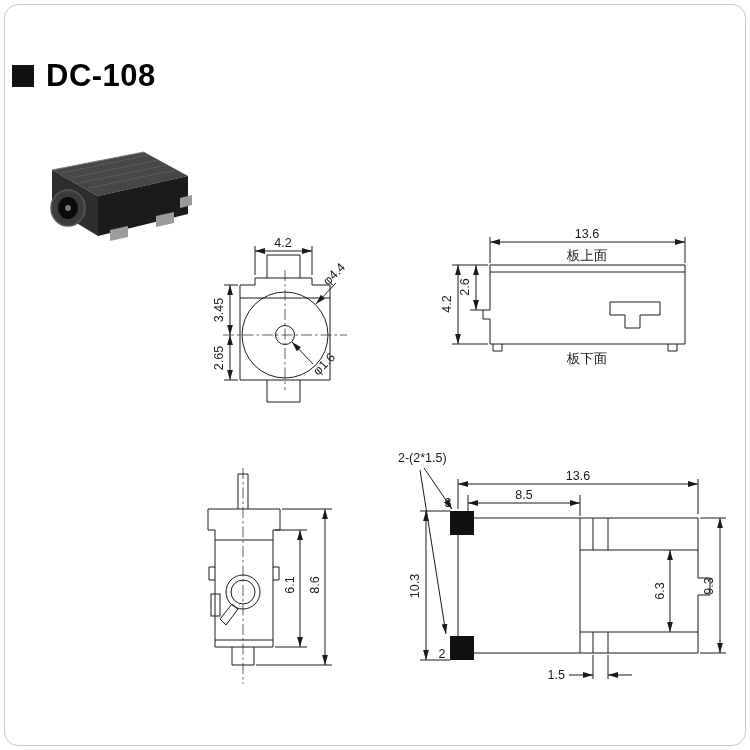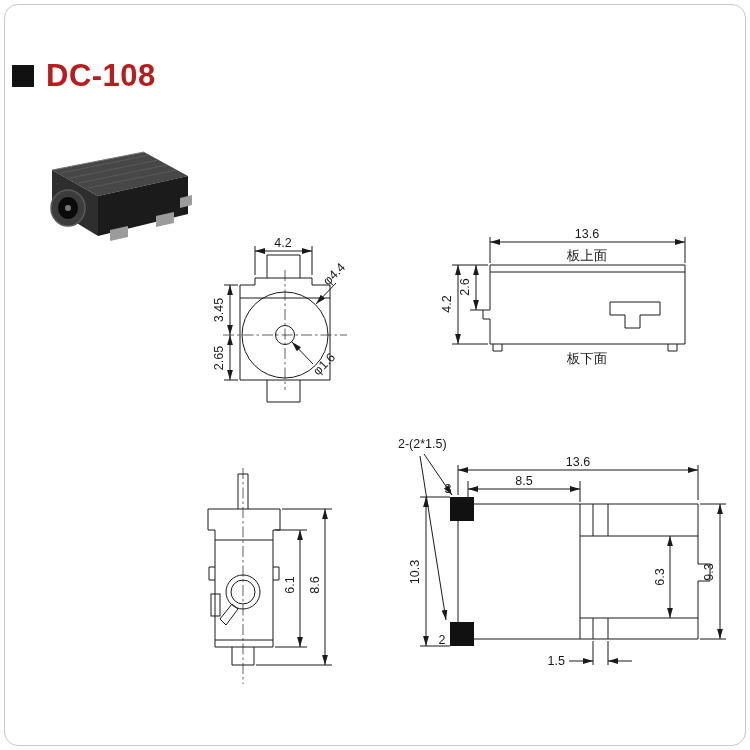--- a/index.html
+++ b/index.html
@@ -1,21 +1,21 @@
 <!DOCTYPE html>
 <html><head>
 <meta charset="utf-8">
 <style>
   * { margin:0; padding:0; box-sizing:border-box; }
   html,body { width:750px; height:750px; background:#ffffff; font-family:"Liberation Sans", sans-serif; }
   body { position:relative; overflow:hidden; }
   .frame { position:absolute; inset:4px; border:1.5px solid #c8c8c8; border-radius:14px; pointer-events:none; }
   .title-block { position:absolute; left:12px; top:58px; display:flex; align-items:center; gap:12px; }
   .title-bullet { width:22px; height:22px; background:#111; }
-  .title-text { font-size:31px; font-weight:bold; color:#b91c1c; letter-spacing:.5px; }
+  .title-text { font-size:31px; font-weight:bold; color:#000000; letter-spacing:.5px; }
   .panel { position:absolute; }
   svg text { fill:#1a1a1a; font-family:"Liberation Sans", sans-serif; }
   .dim-t { font-size:12.5px; }
   .cjk { font-size:13.5px; }
   .note-t { font-size:12.5px; }
   .k { stroke:#1a1a1a; stroke-width:1; fill:none; stroke-linecap:butt; }
   .cl { stroke:#1a1a1a; stroke-width:.7; fill:none; stroke-dasharray:11 3 2.5 3; }
   .hatch { stroke:#5a5a5a; stroke-width:1; }
 </style>
 </head>
@@ -178,21 +178,21 @@
       <line x1="125" y1="78" x2="125" y2="195" marker-start="url(#aC)" marker-end="url(#aC)"></line>
       <line x1="107" y1="57" x2="157" y2="57"></line>
       <line x1="81" y1="213" x2="157" y2="213"></line>
       <line x1="150" y1="57" x2="150" y2="213" marker-start="url(#aC)" marker-end="url(#aC)"></line>
     </g>
     <text class="dim-t" x="119" y="133" transform="rotate(-90 119 133)" text-anchor="middle">6.1</text>
     <text class="dim-t" x="144" y="133" transform="rotate(-90 144 133)" text-anchor="middle">8.6</text>
   </svg>
 </div>
 
-<div class="panel" style="left:368px; top:429px; width:372px; height:262px;">
+<div class="panel" style="left:368px; top:443px; width:372px; height:262px;">
   <svg width="372" height="262" viewBox="0 0 372 262">
     <defs>
       <marker id="aD" markerWidth="11" markerHeight="8" refX="10" refY="3.5" orient="auto-start-reverse" markerUnits="userSpaceOnUse">
         <path d="M0,0.6 L10,3.5 L0,6.4 Z" fill="#1a1a1a"></path>
       </marker>
     </defs>
     <g class="k">
       <line x1="90" y1="75" x2="330" y2="75"></line>
       <line x1="90" y1="210" x2="330" y2="210"></line>
       <line x1="90" y1="75" x2="90" y2="210"></line>

